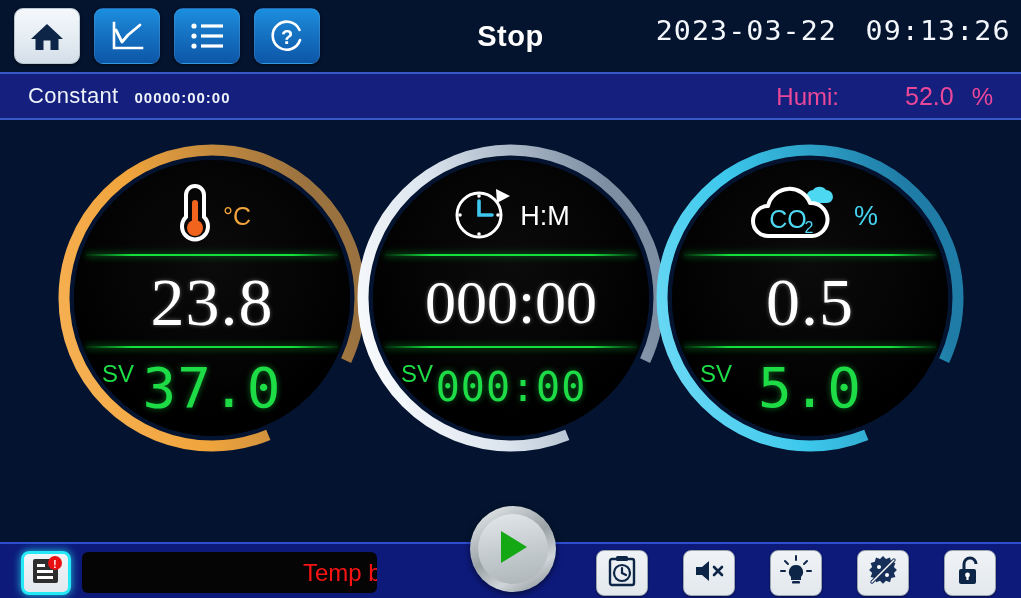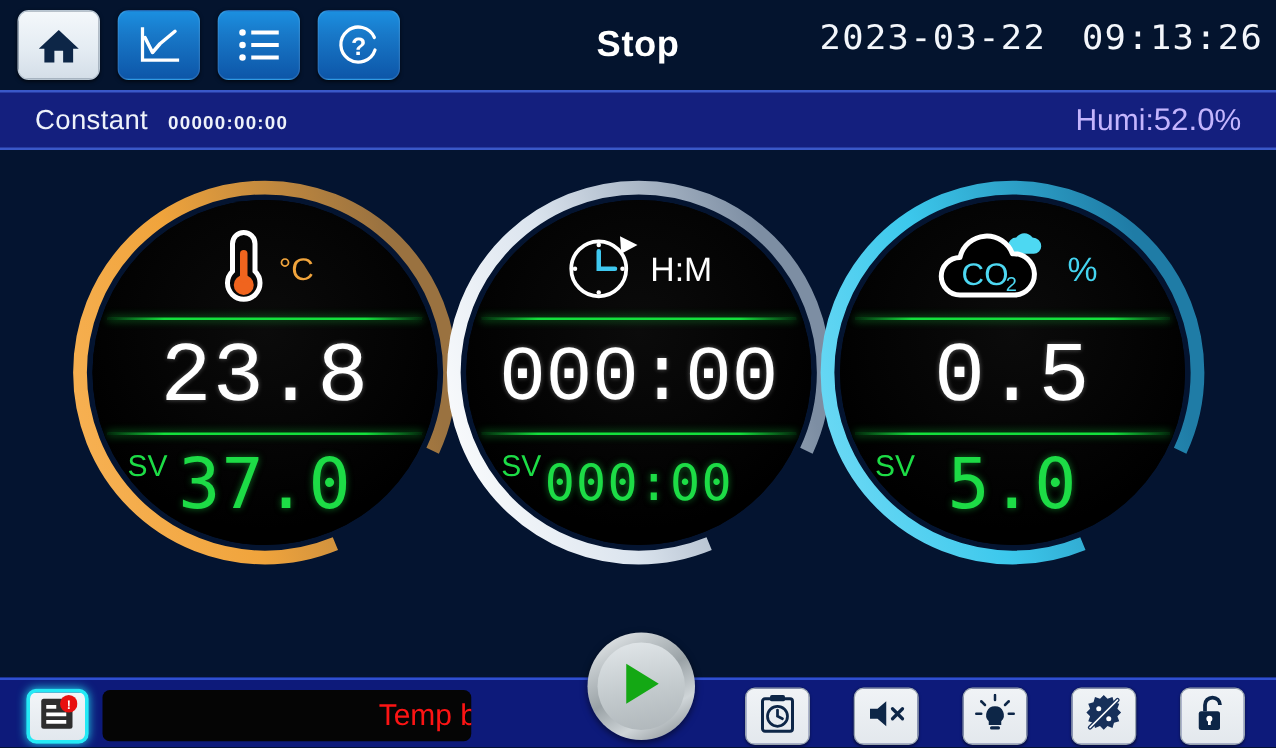--- a/index.html
+++ b/index.html
@@ -79,25 +79,25 @@
     display: flex; align-items: baseline; gap: 16px;
     margin-left: 28px;
     color: #eef2fa;
     font-size: 22px;
     justify-content: flex-end;
   }
   #status-left .mode { letter-spacing: 0.3px; }
   #status-left .elapsed { font-size: 15px; letter-spacing: 1px; font-weight: bold; }
   #status-right {
     position: absolute; right: 28px;
-    display: flex; align-items: baseline; 
-    color: #c4b5fd;
+    display: flex; align-items: baseline; gap: 18px;
+    color: #ec4899;
     font-size: 24px;
   }
-  #status-right .humi-val { font-size: 25px; }
+  #status-right .humi-val { font-size: 25px; margin-left: 48px; }
 
   
   #gauges {
     position: absolute; left: 0; top: 120px;
     width: 1021px; height: 390px;
   }
   .gauge {
     position: absolute;
     width: 320px; height: 320px;
     top: 18px;
@@ -137,21 +137,21 @@
     box-shadow: 0 0 7px rgba(25,225,70,0.75);
   }
   .div-line.top { top: 94px; }
   .div-line.bot { top: 186px; }
 
   .pv {
     position: absolute; left: 0; top: 100px;
     width: 100%; height: 84px;
     display: flex; align-items: center; justify-content: center;
     color: #ffffff;
-    font-family: Liberation Mono, monospace;
+    font-family: Liberation Serif, serif;
     font-size: 68px;
     letter-spacing: 1px;
     text-shadow: 0 0 4px rgba(255,255,255,0.35);
   }
   .pv.narrow { font-size: 62px; letter-spacing: 0px; }
 
   .sv-row {
     position: absolute; left: 0; top: 192px;
     width: 100%; height: 70px;
     display: flex; align-items: center; justify-content: center;

